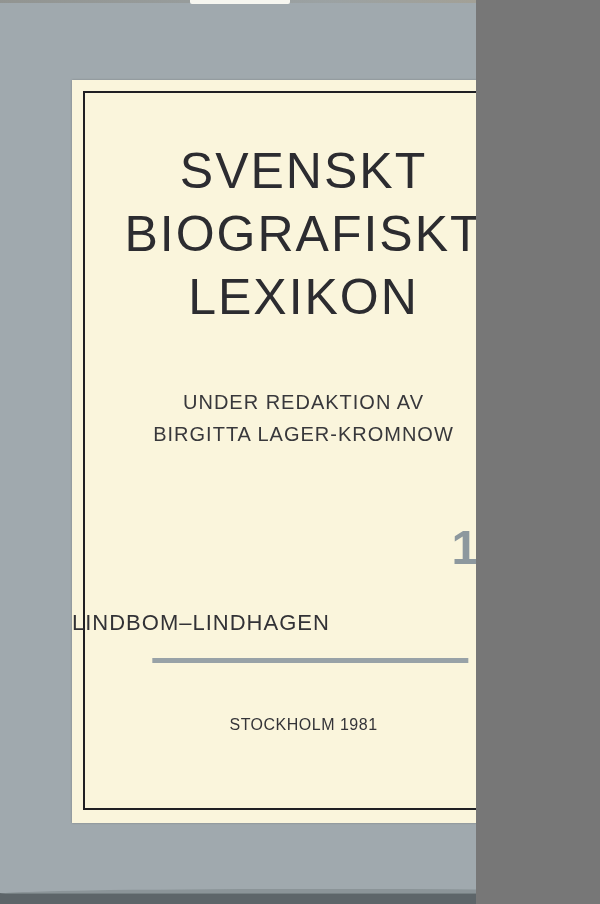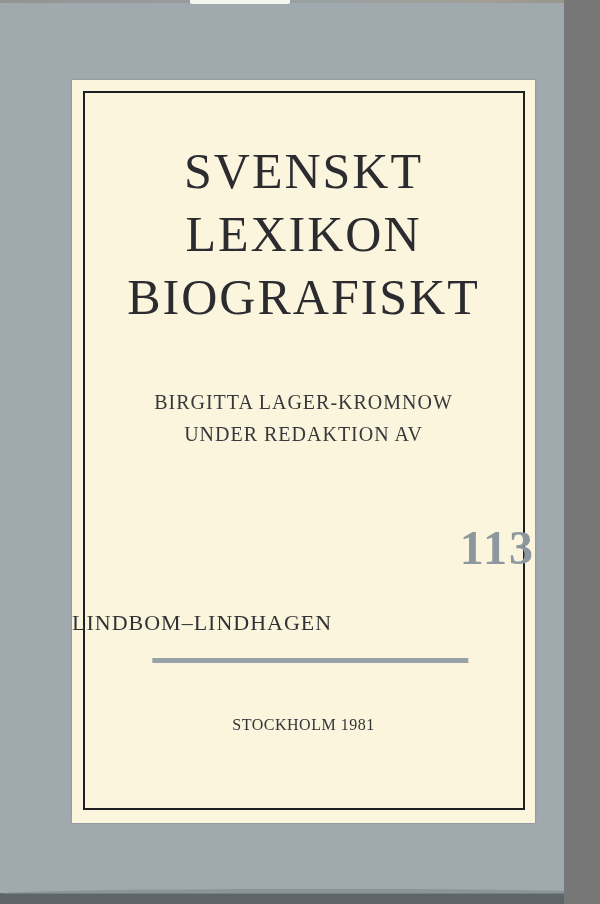--- a/index.html
+++ b/index.html
@@ -10,25 +10,25 @@
     --accent-gray: #8d989e;
     --rule: #98a2a7;
     --bottom-edge: #5d6569;
     --top-edge: #8e8f8a;
     --sliver: #f6f6f0;
   }
   * { margin: 0; padding: 0; box-sizing: border-box; }
   html, body { background: #777; }
   .page {
     position: relative;
-    width: 564px;
+    width: 476px;
     height: 904px;
     background: var(--background);
     overflow: hidden;
-    font-family: Liberation Serif, serif;
+    font-family: Liberation Sans, sans-serif;
   }
   
   .scan-edge-top {
     position: absolute; top: 0; left: 0; width: 600px; height: 3px;
     background: linear-gradient(to right, var(--top-edge) 0%, #9aa0a0 55%, #a39e90 80%, #8e8a7e 100%);
     opacity: .8;
   }
   .scan-sliver {
     position: absolute; top: 0; left: 190px; width: 100px; height: 4px;
     background: var(--sliver);
@@ -120,27 +120,27 @@
 <div class="page">
 
   <div class="scan-edge-top"></div>
   <div class="scan-sliver"></div>
 
   <div class="panel">
     <div class="panel-frame"></div>
 
     <div class="title">
       <div>SVENSKT</div>
+      <div>BIOGRAFISKT</div>
       <div>LEXIKON</div>
-      <div>BIOGRAFISKT</div>
     </div>
 
     <div class="editor">
+      <div>UNDER REDAKTION AV</div>
       <div>BIRGITTA LAGER-KROMNOW</div>
-      <div>UNDER REDAKTION AV</div>
     </div>
 
     <div class="volume">113</div>
 
     <div class="range">LINDBOM–LINDHAGEN</div>
 
     <div class="rule"></div>
 
     <div class="imprint">STOCKHOLM 1981</div>
   </div>

